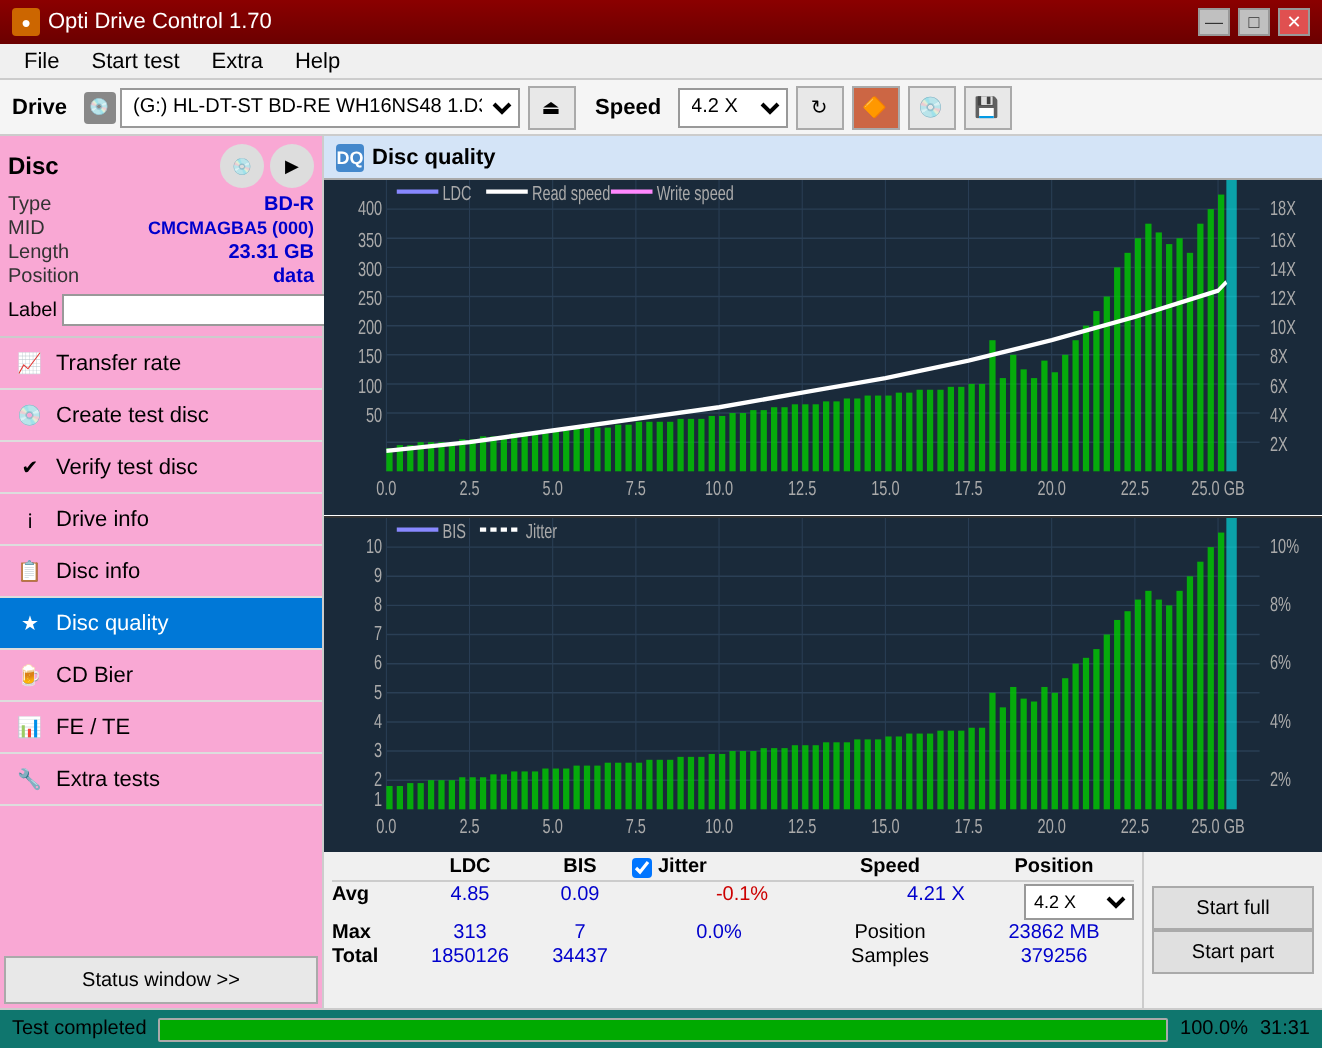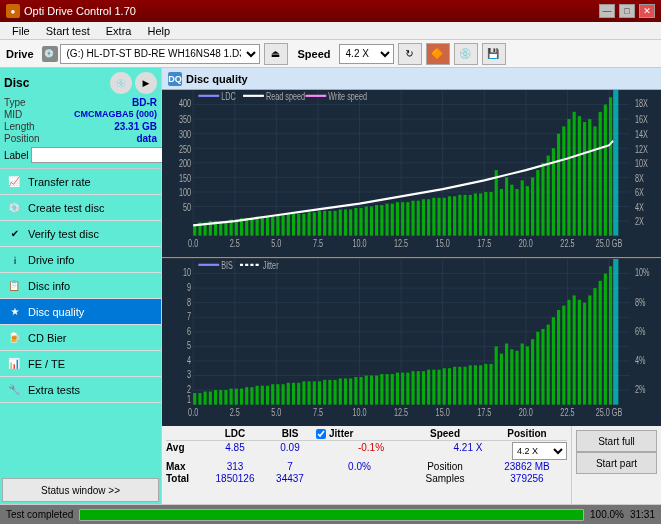--- a/index.html
+++ b/index.html
@@ -126,21 +126,21 @@
     
     .main-layout {
       display: flex;
       height: calc(524px - 22px - 18px - 28px - 20px);
     }
 
     
     .sidebar {
       width: 162px;
       min-width: 162px;
-      background: #5eead4;
+      background: #f9a8d4;
       border-right: 1px solid #ccc;
       display: flex;
       flex-direction: column;
     }
 
     
     .disc-panel {
       padding: 4px;
       border-bottom: 1px solid #ccc;
     }
@@ -296,21 +296,21 @@
       border: 1px solid #aaa;
       cursor: pointer;
       font-size: 10px;
       padding: 0 6px;
       white-space: nowrap;
     }
 
     
     .bottom-bar {
       height: 20px;
-      background: #737373;
+      background: #0f766e;
       border-top: 1px solid #ccc;
       display: flex;
       align-items: center;
       padding: 0 6px;
       gap: 6px;
       font-size: 10px;
     }
     .progress-bar-container {
       flex: 1;
       height: 12px;
@@ -340,21 +340,21 @@
       border: 1px solid #999;
       background: white;
       font-size: 9px;
       width: 55px;
     }
 
     .right-panel {
       width: 90px;
       display: flex;
       flex-direction: column;
-      justify-content: flex-start;
+      justify-content: center;
       padding: 4px;
       border-left: 1px solid #ccc;
     }
   </style>
 </head>
 <body>
 
 <div class="title-bar">
   <div class="title-bar-left">
     <div class="title-icon">●</div>

